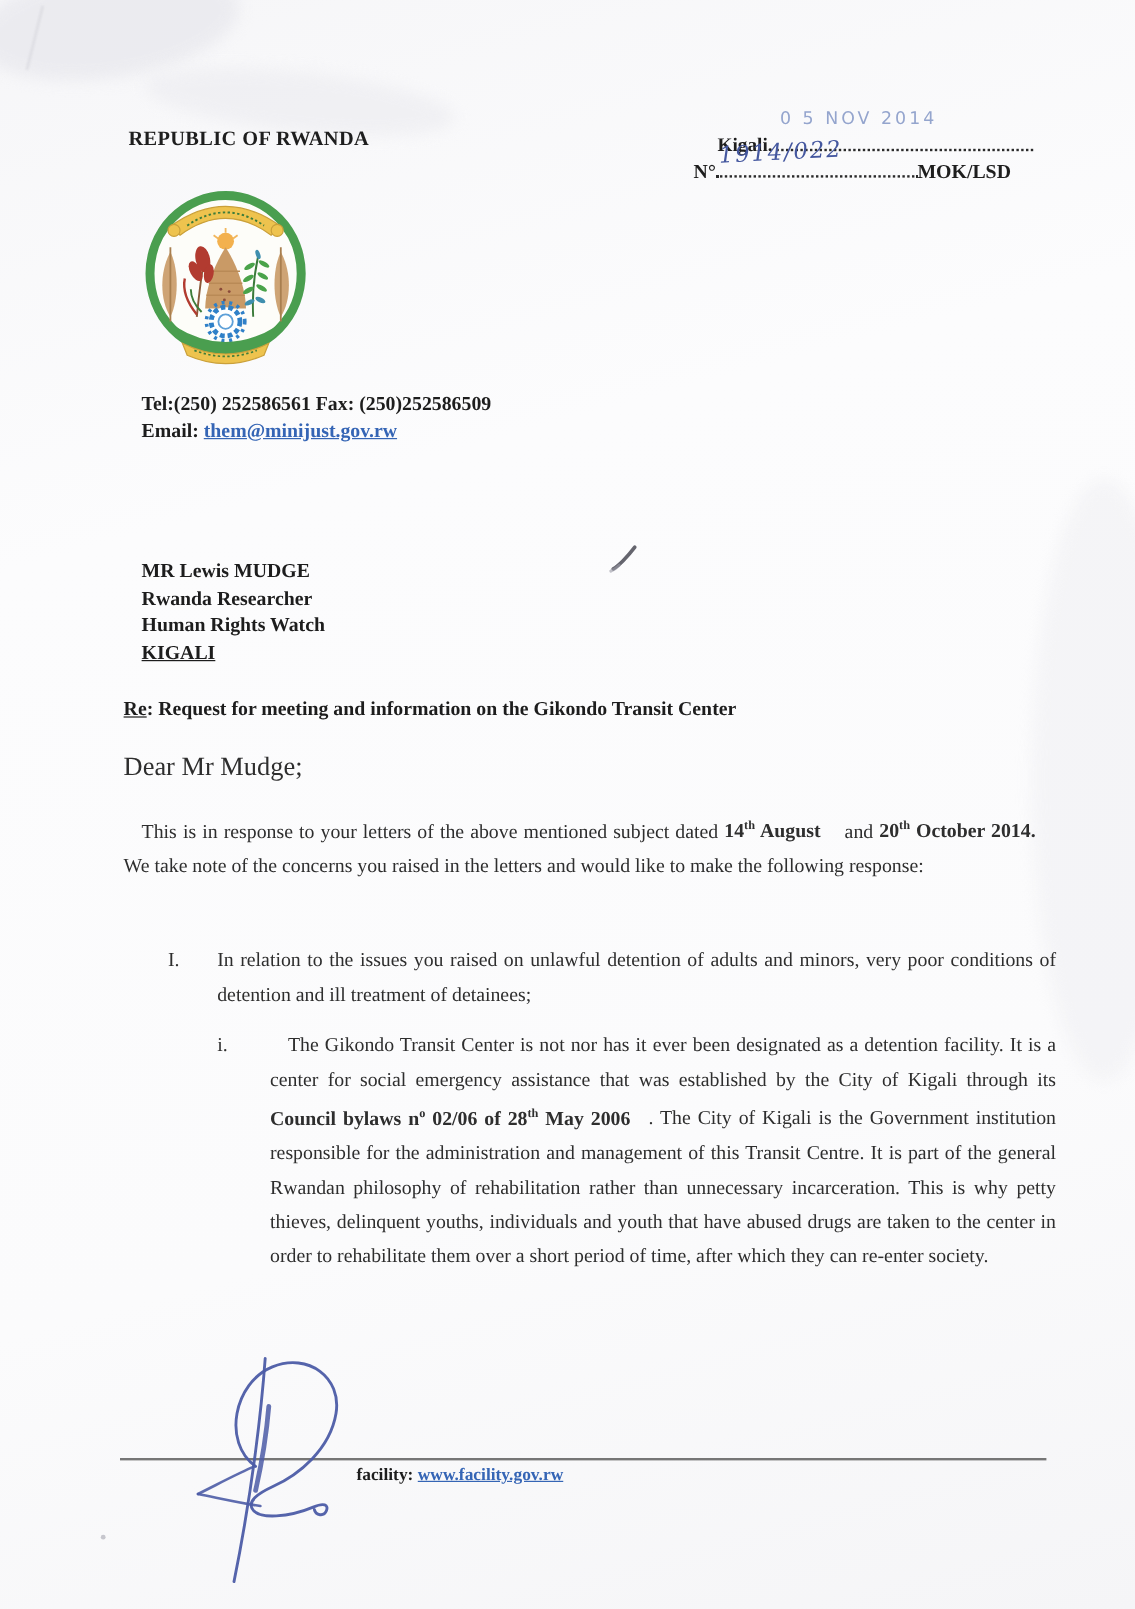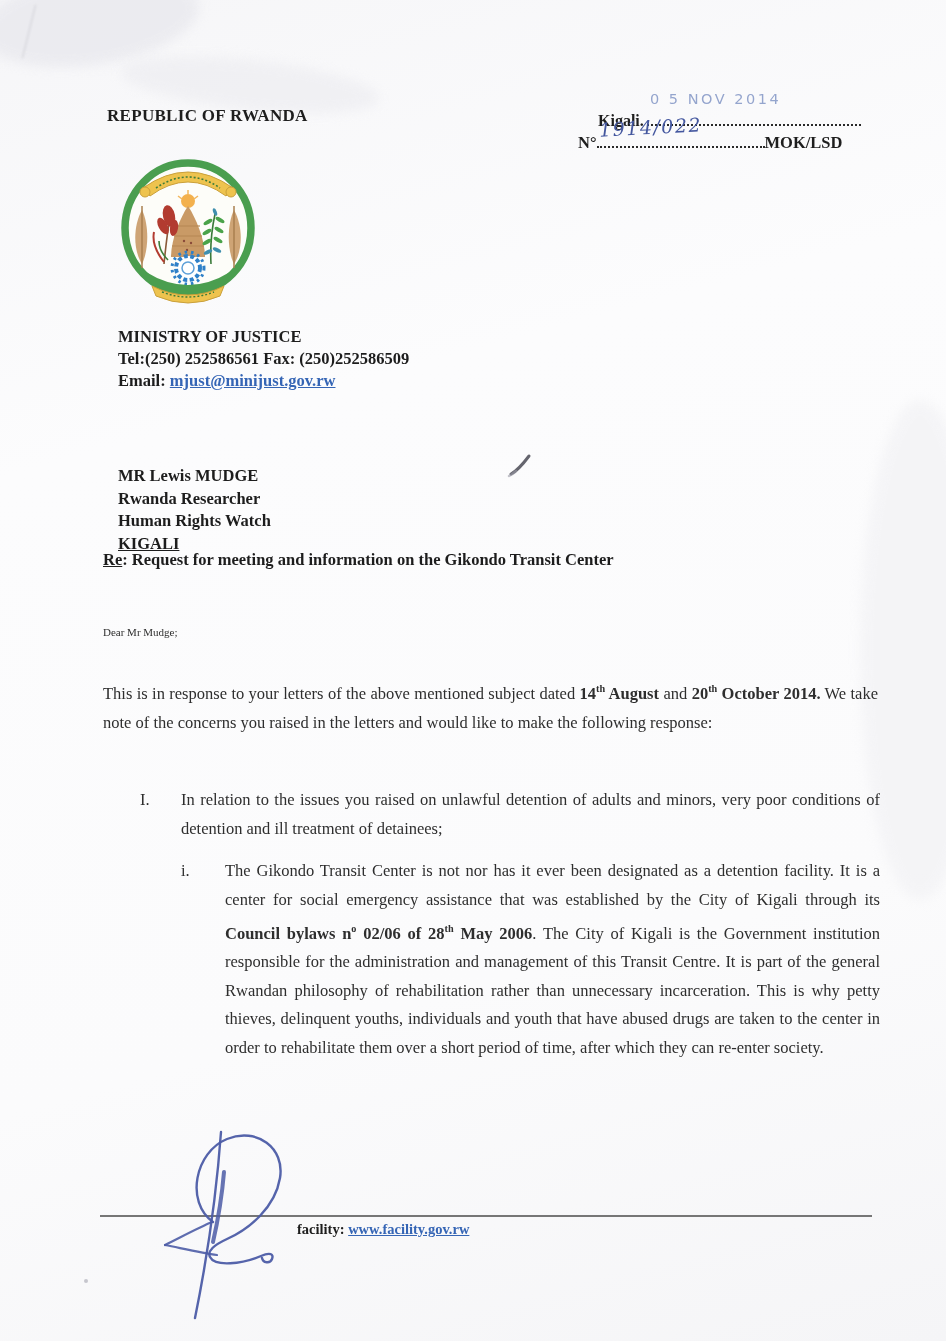--- a/index.html
+++ b/index.html
@@ -30,34 +30,34 @@
                font-size:19px;font-weight:400;color:#44579f;letter-spacing:1.5px;transform:rotate(-3deg);white-space:nowrap;}
 
   .logo{left:112px;top:144px;}
 
   .ministry{left:118px;top:326px;font-weight:700;font-size:16.5px;line-height:22px;color:#1d1d1d;}
   .link{color:#3565b5;text-decoration:underline;cursor:pointer;}
 
   .recipient{left:118px;top:465px;font-weight:700;font-size:16.5px;line-height:22.5px;color:#1d1d1d;}
   .underlined{text-decoration:underline;}
 
-  .subject{left:103px;top:550px;font-weight:700;font-size:16.5px;color:#1d1d1d;}
-  .salutation{left:103px;top:626px;font-size:11px;}
+  .subject{left:103px;top:581px;font-weight:700;font-size:16.5px;color:#1d1d1d;}
+  .salutation{left:103px;top:626px;font-size:22px;}
 
   .para{font-size:16.5px;line-height:29px;text-align:justify;}
   .intro{left:103px;top:674px;width:775px;}
 
   .list-row{display:flex;}
   .item1{left:140px;top:785px;width:740px;}
   .item1 .num{width:41px;flex:none;font-size:16.5px;line-height:29px;}
   .sub1{left:181px;top:857px;width:699px;}
   .sub1 .num{width:44px;flex:none;font-size:16.5px;line-height:28.8px;}
   .sub1 .para{line-height:28.8px;}
 
-  .rt-n{font-weight:400;}
+  .rt-n{font-weight:400;margin-left:15px;}
   .rt-b{font-weight:700;}
   .rt-bs{font-weight:700;font-size:.62em;vertical-align:super;letter-spacing:0;}
 
   .footer-line{left:100px;top:1215px;width:772px;border-top:2px solid #767676;height:0;}
   .footer-text{left:297px;top:1221px;font-size:14.5px;font-weight:700;color:#1d1d1d;white-space:nowrap;}
   .signature{left:143px;top:1126px;z-index:5;}
   .penmark{left:505px;top:448px;}
   .dot-spec{left:84px;top:1279px;width:4px;height:4px;background:#b9b9c2;border-radius:50%;opacity:.8;}
 </style>
 </head>
@@ -142,25 +142,24 @@
     <circle cx="76" cy="124" r="16" fill="none" stroke="#2f80c8" stroke-width="3" stroke-dasharray="2.5 4"></circle>
     <circle cx="76" cy="124" r="12" fill="#ffffff" stroke="#2f80c8" stroke-width="4" stroke-dasharray="4 2.5"></circle>
     <circle cx="76" cy="124" r="6" fill="#ffffff" stroke="#5ea0d8" stroke-width="1.5"></circle>
 
     <path d="M34,128 Q76,154 118,128 L112,141 Q76,162 40,141 Z" fill="#4a9e4f"></path>
     <path d="M40,142 Q76,160 112,142 L108,152 Q76,166 44,152 Z" fill="#eec34e" stroke="#caa03a" stroke-width="1"></path>
     <path d="M50,148 Q76,158 102,148" fill="none" stroke="#3e7d3a" stroke-width="1.4" stroke-dasharray="2 2"></path>
   </svg>
 
   <div class="abs ministry">
-    <div>MINISTRY OF JUSTICE</div>
     <div>Tel:(250) 252586561 Fax: (250)252586509</div>
     <div>
       <span>Email:</span>
-      <span class="link">mjust@minijust.gov.rw</span>
+      <span class="link">them@minijust.gov.rw</span>
     </div>
   </div>
 
   <svg class="abs penmark" width="36" height="32" viewBox="0 0 36 32">
     <path d="M6,26 C10,24 18,16 24,8" fill="none" stroke="#4a4a55" stroke-width="3" stroke-linecap="round" opacity="0.85"></path>
     <path d="M4,28 C6,27 9,25 11,23" fill="none" stroke="#9a9aa5" stroke-width="2.5" stroke-linecap="round" opacity="0.6"></path>
   </svg>
 
   <div class="abs recipient">
     <div>MR Lewis MUDGE</div>

